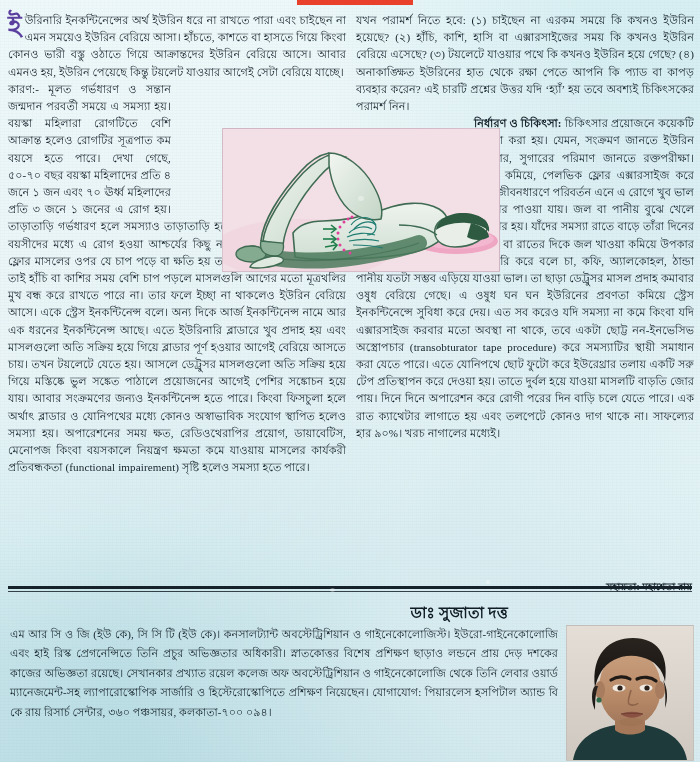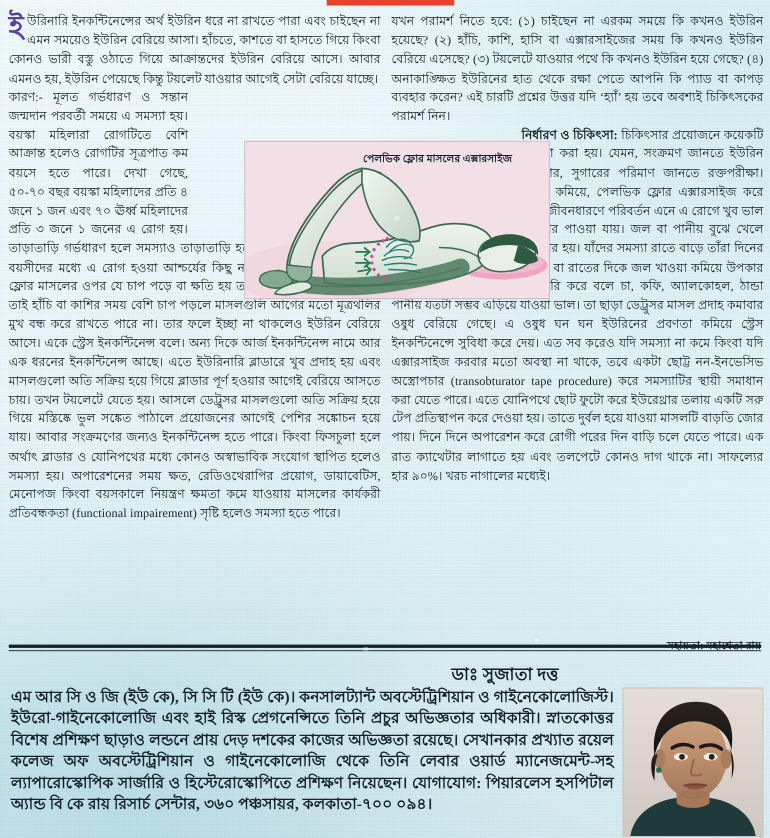--- a/index.html
+++ b/index.html
@@ -159,25 +159,24 @@
     font-size: 15.5px;
     font-weight: bold;
     letter-spacing: .2px;
     color: #101c24;
   }
   .bio-text {
     position: absolute;
     left: 10px;
     top: 26px;
     width: 548px;
-    font-size: 14px;
+    font-size: 11px;
     line-height: 19.4px;
     text-align: justify;
     letter-spacing: .1px;
-    font-weight: bold;
   }
   .bio-photo {
     position: absolute;
     left: 566px;
     top: 26px;
     width: 126px;
     height: 134px;
     overflow: hidden;
     background: linear-gradient(170deg,#e7e2dd 0%, #d9d4cf 100%);
     border: 1px solid rgba(120,120,120,.25);
@@ -289,21 +288,20 @@
         <path d="M100 100 L112 100"></path>
           <path d="M108 96 L113 100 L108 104"></path>
         <path d="M100 110 L112 110"></path>
           <path d="M108 106 L113 110 L108 114"></path>
         <path d="M102 118 L113 116"></path>
           <path d="M109 112 L114 116 L110 121"></path>
       </g>
     </svg>
   </div>
 
-  <div class="fig-caption">পেলভিক ফ্লোর মাসলের এক্সারসাইজ</div>
 
   <div class="credit">সহায়তা: মহাশ্বেতা রায়</div>
 
   <div class="divider thick"></div>
   <div class="divider thin"></div>
 
   <div class="bio">
     <div class="bio-name">ডাঃ সুজাতা দত্ত</div>
     <div class="bio-text">এম আর সি ও জি (ইউ কে), সি সি টি (ইউ কে)। কনসালট্যান্ট অবস্টেট্রিশিয়ান ও গাইনেকোলোজিস্ট। ইউরো-গাইনেকোলোজি এবং হাই রিস্ক প্রেগনেন্সিতে তিনি প্রচুর অভিজ্ঞতার অধিকারী। স্নাতকোত্তর বিশেষ প্রশিক্ষণ ছাড়াও লন্ডনে প্রায় দেড় দশকের কাজের অভিজ্ঞতা রয়েছে। সেখানকার প্রখ্যাত রয়েল কলেজ অফ অবস্টেট্রিশিয়ান ও গাইনেকোলোজি থেকে তিনি লেবার ওয়ার্ড ম্যানেজমেন্ট-সহ ল্যাপারোস্কোপিক সার্জারি ও হিস্টেরোস্কোপিতে প্রশিক্ষণ নিয়েছেন। যোগাযোগ: পিয়ারলেস হসপিটাল অ্যান্ড বি কে রায় রিসার্চ সেন্টার, ৩৬০ পঞ্চসায়র, কলকাতা-৭০০ ০৯৪।</div>
     <div class="bio-photo">

